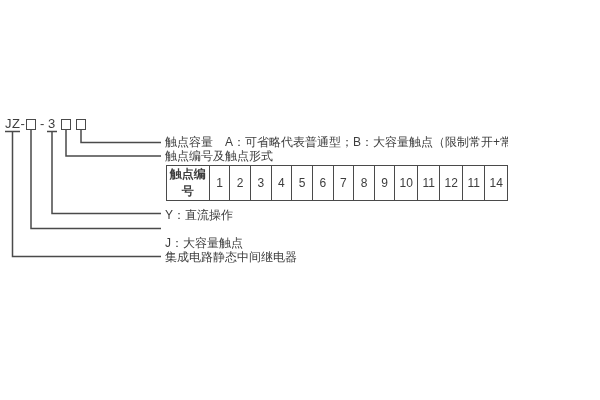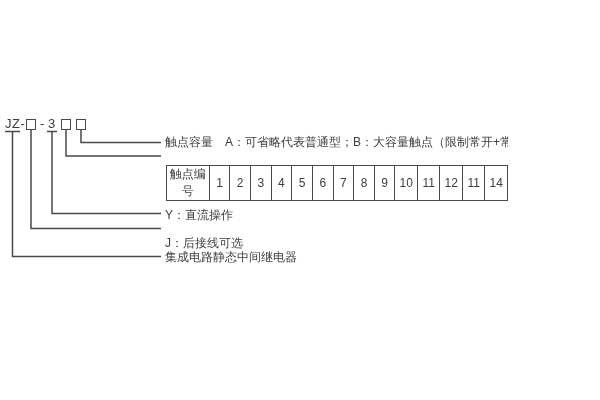--- a/index.html
+++ b/index.html
@@ -35,21 +35,21 @@
     border-collapse:collapse;
     font-size:12px;
     color:var(--text);
   }
   table.contact th,table.contact td{
     border:1.5px solid var(--line);
     text-align:center;vertical-align:middle;
     padding:0;height:17px;
     font-weight:400;
   }
-  table.contact th{width:54px;}
+  table.contact th{width:54px;font-weight:bold;}
   table.contact td{width:25px;}
 </style>
 </head>
 <body>
 
 <div class="canvas">
 
   <svg class="lines" viewBox="0 0 600 400">
     <path d="M5 131.5 H20"></path>
     <path d="M47 131.5 H57"></path>
@@ -61,22 +61,23 @@
   </svg>
 
   <span class="model-char" style="left:5px">JZ-</span>
   <span class="model-box" style="left:26px"></span>
   <span class="model-char" style="left:40px">-</span>
   <span class="model-char" style="left:48px">3</span>
   <span class="model-box" style="left:61px"></span>
   <span class="model-box" style="left:76px"></span>
 
   <div class="lbl" style="top:136px">触点容量　A：可省略代表普通型；B：大容量触点（限制常开+常闭≤4副，无转换）</div>
+  <div class="lbl" style="top:150px">触点编号及触点形式</div>
   <div class="lbl" style="top:209px">Y：直流操作</div>
-  <div class="lbl" style="top:237px">J：后接线可选</div>
+  <div class="lbl" style="top:237px">J：大容量触点</div>
   <div class="lbl" style="top:251px">集成电路静态中间继电器</div>
 
   <table class="contact">
     <tbody>
         <tr>
           <th>触点编号</th>
           <td>1</td>
           <td>2</td>
           <td>3</td>
           <td>4</td>

